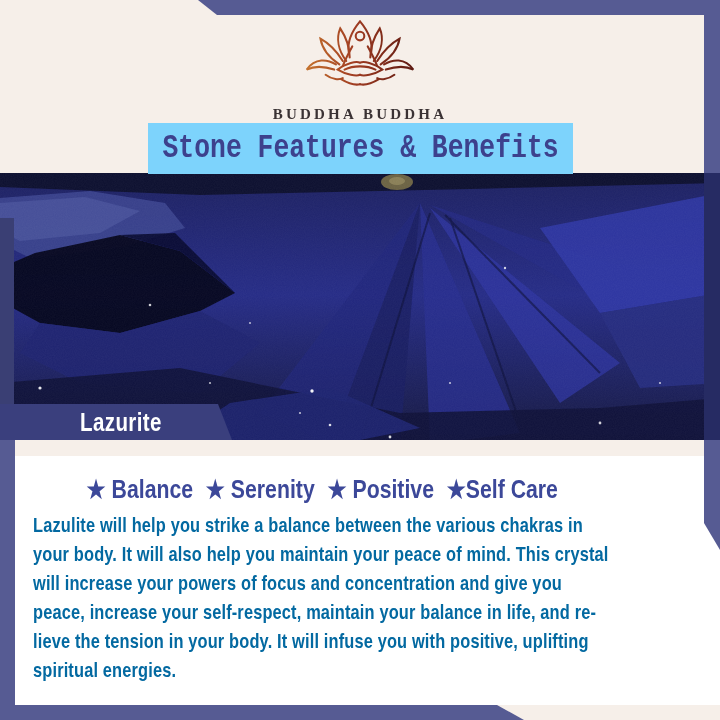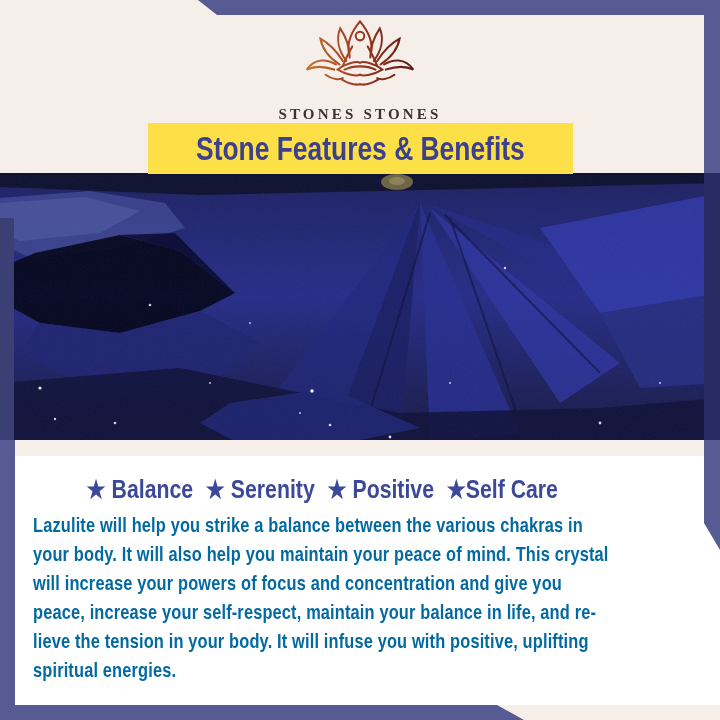--- a/index.html
+++ b/index.html
@@ -43,22 +43,23 @@
   .logo-wrap svg{display:block;}
   .brand-name{
     margin-top:2px;
     font-family:"Liberation Serif", serif;
     font-weight:bold; font-size:15px; letter-spacing:3.2px;
     color:#3a3234; white-space:nowrap;
   }
   
   .heading-band{
     position:absolute; left:148px; top:123px; width:425px; height:51px;
-    background:#fde047; display:flex; align-items:center; justify-content:center;
+    background:#7dd3fc; display:flex; align-items:center; justify-content:center;
     z-index:3;
+    font-family:Liberation Mono, monospace;
   }
   .heading-band h1{
     margin:0; font-size:33px; font-weight:bold; color:#3d418d;
     white-space:nowrap; transform:scaleX(.8); transform-origin:center;
     letter-spacing:0;
   }
   
   .stone{
     position:absolute; left:0; top:173px; width:720px; height:271px; z-index:1;
   }
@@ -141,21 +142,21 @@
 
         <path d="M40,60 C28,56 16,56 8,60 C18,46 32,48 42,54"></path>
         <path d="M100,60 C112,56 124,56 132,60 C122,46 108,48 98,54"></path>
 
         <path d="M48,71 C58,77 66,78 70,77"></path>
         <path d="M92,71 C82,77 74,78 70,77"></path>
         <path d="M30,66 C38,72 46,72 50,70"></path>
         <path d="M110,66 C102,72 94,72 90,70"></path>
       </g>
     </svg>
-    <div class="brand-name">STONES STONES</div>
+    <div class="brand-name">BUDDHA BUDDHA</div>
   </div>
 
   <div class="heading-band">
     <h1>Stone Features &amp; Benefits</h1>
   </div>
 
   <div class="stone">
     <svg viewBox="0 0 720 271" preserveAspectRatio="none">
       <defs>
         <linearGradient id="gBase" x1="0" y1="0" x2="0" y2="1">
@@ -213,20 +214,23 @@
         <circle cx="390" cy="264" r="1.4" opacity="0.85"></circle>
         <circle cx="450" cy="210" r="1.1" opacity="0.7"></circle>
         <circle cx="250" cy="150" r="1.1" opacity="0.65"></circle>
       </g>
 
       <rect x="0" y="45" width="14" height="226" fill="#3a3f74"></rect>
       <rect x="704" y="0" width="16" height="271" fill="#262b63"></rect>
     </svg>
   </div>
 
+  <div class="stone-band">
+    <span>Lazurite</span>
+  </div>
 
   <div class="content-panel">
     <div class="cream-strip"></div>
   </div>
 
   <div class="features-row">
     <div class="features-inner">
       <span class="feature"><span class="star">★</span><span>Balance</span></span>
       <span class="feature"><span class="star">★</span><span>Serenity</span></span>
       <span class="feature"><span class="star">★</span><span>Positive</span></span>

